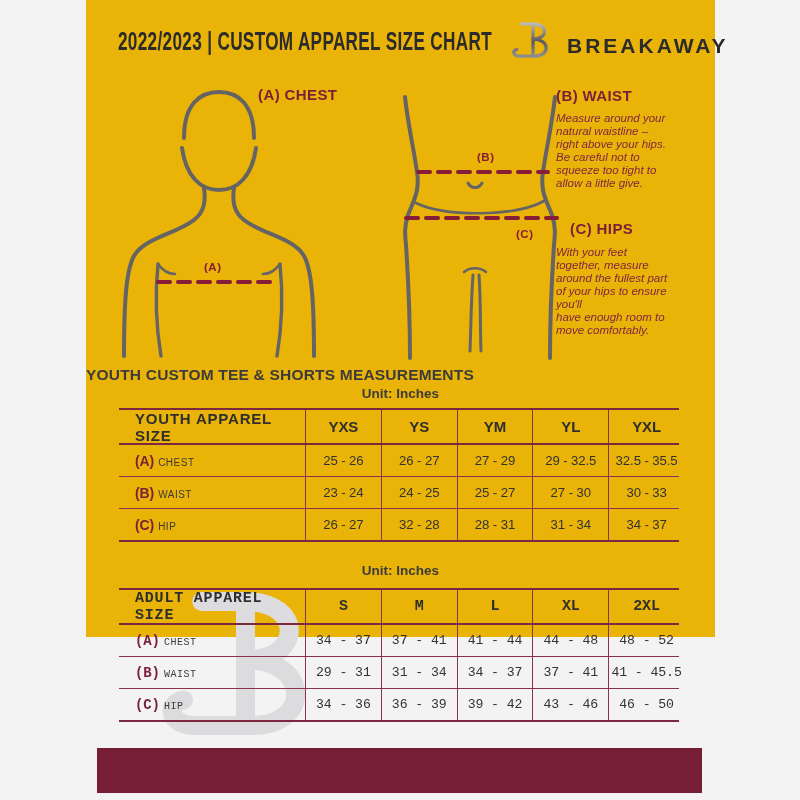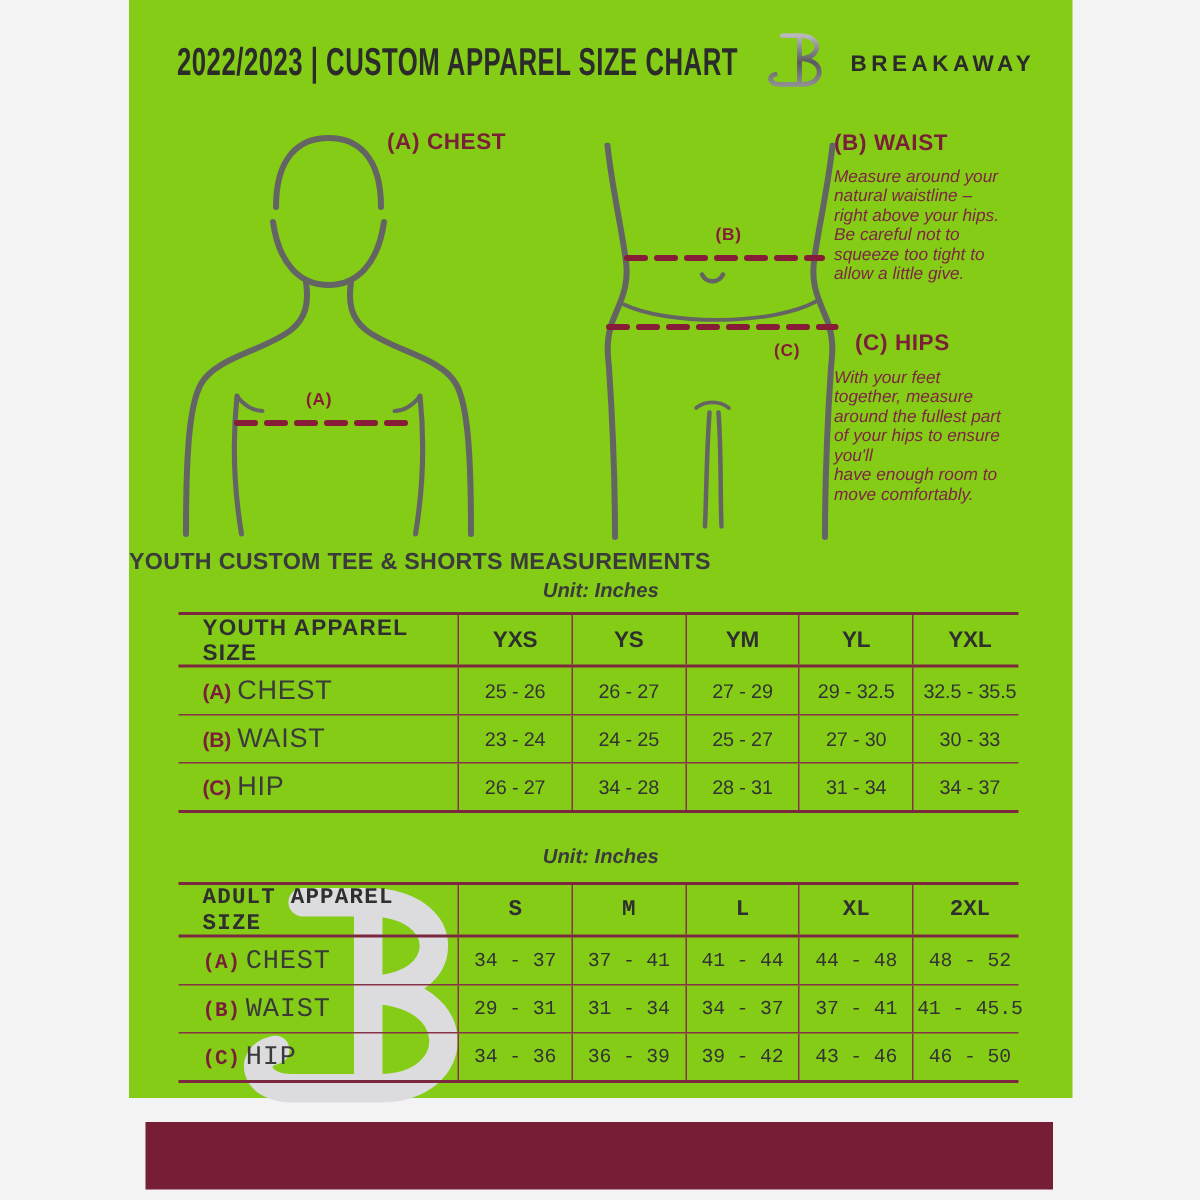--- a/index.html
+++ b/index.html
@@ -1,24 +1,24 @@
 <!DOCTYPE html>
 <html><head>
 <meta charset="utf-8">
 <style>
   html,body{margin:0;padding:0;}
   body{width:800px;height:800px;background:#f3f3f4;font-family:"Liberation Sans",sans-serif;}
   #root{position:relative;width:800px;height:800px;overflow:hidden;}
-  .page{position:absolute;left:86px;top:0;width:629px;height:732px;background:#84cc16;}
+  .page{position:absolute;left:86px;top:0;width:629px;height:637px;background:#eab308;}
 
   
   .header-title{position:absolute;left:32px;top:26px;font-size:26px;font-weight:700;color:#2b2b2b;
     letter-spacing:.5px;white-space:nowrap;transform:scaleX(.66);transform-origin:left center;}
   .logo-svg{position:absolute;left:424px;top:19px;}
-  .brand{position:absolute;left:481px;top:34px;font-size:15px;font-weight:700;color:#2b2b2b;letter-spacing:3px;white-space:nowrap;}
+  .brand{position:absolute;left:481px;top:34px;font-size:21px;font-weight:700;color:#2b2b2b;letter-spacing:3px;white-space:nowrap;}
 
   
   .guide-heading{position:absolute;font-size:15px;font-weight:700;color:#7a1f38;letter-spacing:.4px;}
   .guide-body{position:absolute;font-size:11.5px;line-height:13px;font-style:italic;color:#7d2742;white-space:pre-line;}
   #chest-heading{left:172px;top:86px;}
   #chest-body{left:172px;top:110px;width:160px;}
   #waist-heading{left:470px;top:87px;}
   #waist-body{left:470px;top:112px;width:165px;}
   #hips-heading{left:484px;top:220px;}
   #hips-body{left:470px;top:246px;width:165px;}
@@ -26,36 +26,36 @@
   .fig{position:absolute;}
   #fig-upper{left:32px;top:88px;}
   #fig-lower{left:314px;top:95px;}
   .marker{position:absolute;font-size:11.5px;font-weight:700;color:#871c38;letter-spacing:.5px;}
   #marker-a{left:118px;top:261px;}
   #marker-b{left:391px;top:151px;}
   #marker-c{left:430px;top:228px;}
 
   
   .section-title{position:absolute;left:0;width:629px;text-align:left;font-size:15.5px;font-weight:700;color:#3b3b3b;letter-spacing:.2px;}
-  .unit-line{position:absolute;left:0;width:629px;text-align:center;font-size:13.5px;font-style:italic;font-weight:700;color:#3b3b3b;}
+  .unit-line{position:absolute;left:0;width:629px;text-align:center;font-size:13.5px;font-weight:700;color:#3b3b3b;}
   #youth-title{top:366px;} #youth-unit{top:386px;}
   #adult-title{top:543px;} #adult-unit{top:563px;}
 
   
   .size-table{position:absolute;left:33px;width:560px;border-top:2px solid #7c2840;border-bottom:2.5px solid #7c2840;}
   #youth-table{top:408px;} #adult-table{top:588px;font-family:Liberation Mono, monospace;}
   .t-row{display:flex;align-items:center;height:31px;border-bottom:1.6px solid #8a3248;}
   .t-row.t-header{height:33px;border-bottom:2.5px solid #7c2840;}
   .t-row:last-child{border-bottom:none;}
   .t-cell{flex:0 0 74.8px;text-align:center;font-size:13.2px;color:#333;letter-spacing:-.1px;}
   .t-cell+.t-cell{border-left:1.6px solid #8a3248;align-self:stretch;display:flex;align-items:center;justify-content:center;}
   .t-label-col{flex:0 0 186px;text-align:left;padding-left:16px;box-sizing:border-box;}
   .t-header .t-label-col{font-size:14px;color:#4a4a4a;letter-spacing:.8px;}
   .t-header .t-cell{font-weight:700;font-size:15px;color:#2f2f2f;}
-  .row-label-name{font-size:18px;color:#3a3a3a;letter-spacing:.5px;}
+  .row-label-name{font-size:10px;color:#3a3a3a;letter-spacing:.5px;}
   .row-label-prefix{font-size:14px;font-weight:700;color:#7a1f38;margin-right:4px;}
 
   
   .watermark{position:absolute;left:72px;top:566px;opacity:1;}
   .bottom-bar{position:absolute;left:11px;top:748px;width:605px;height:45px;background:#751e35;}
   .z1{z-index:1;} .z2{position:absolute;z-index:2;left:0;top:0;width:629px;height:800px;pointer-events:none;}
   .z2 > *{pointer-events:auto;}
 </style>
 </head>
 <body>
@@ -150,21 +150,21 @@
             <div class="t-cell t-label-col"><span class="row-label-prefix">(B)</span><span class="row-label-name">WAIST</span></div>
             <div class="t-cell">23 - 24</div>
             <div class="t-cell">24 - 25</div>
             <div class="t-cell">25 - 27</div>
             <div class="t-cell">27 - 30</div>
             <div class="t-cell">30 - 33</div>
           </div>
           <div class="t-row">
             <div class="t-cell t-label-col"><span class="row-label-prefix">(C)</span><span class="row-label-name">HIP</span></div>
             <div class="t-cell">26 - 27</div>
-            <div class="t-cell">34 - 28</div>
+            <div class="t-cell">32 - 28</div>
             <div class="t-cell">28 - 31</div>
             <div class="t-cell">31 - 34</div>
             <div class="t-cell">34 - 37</div>
           </div>
         </div>
 
       <div id="adult-unit" class="unit-line">Unit: Inches</div>
       <div id="adult-table" class="size-table">
           <div class="t-row t-header">
             <div class="t-cell t-label-col">ADULT APPAREL SIZE</div>

